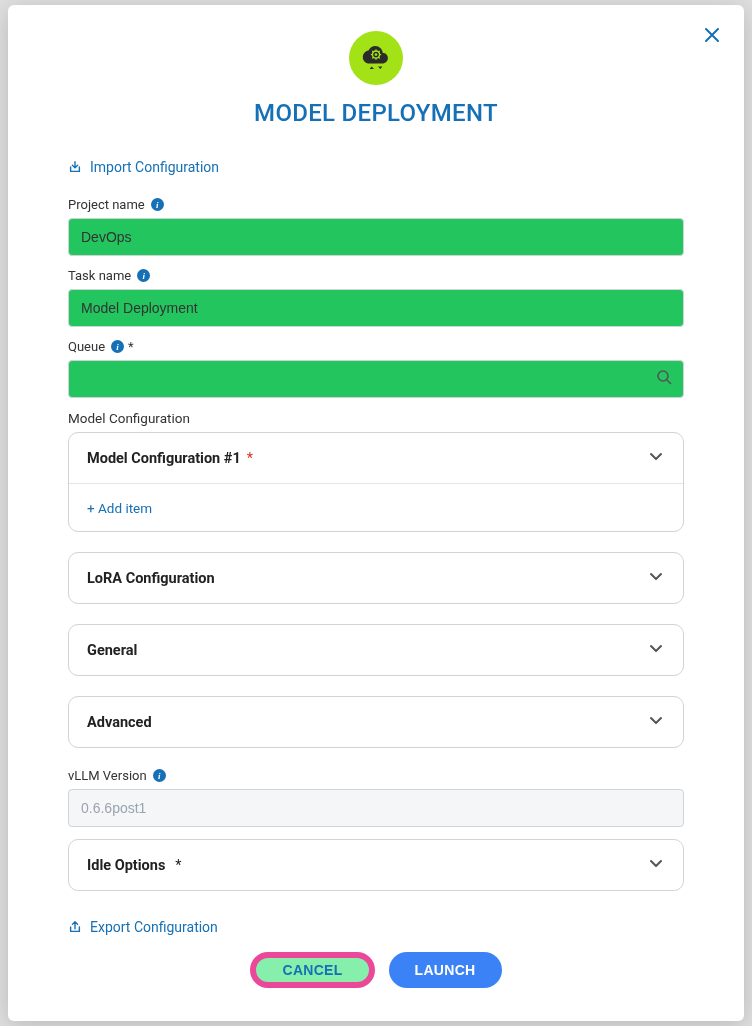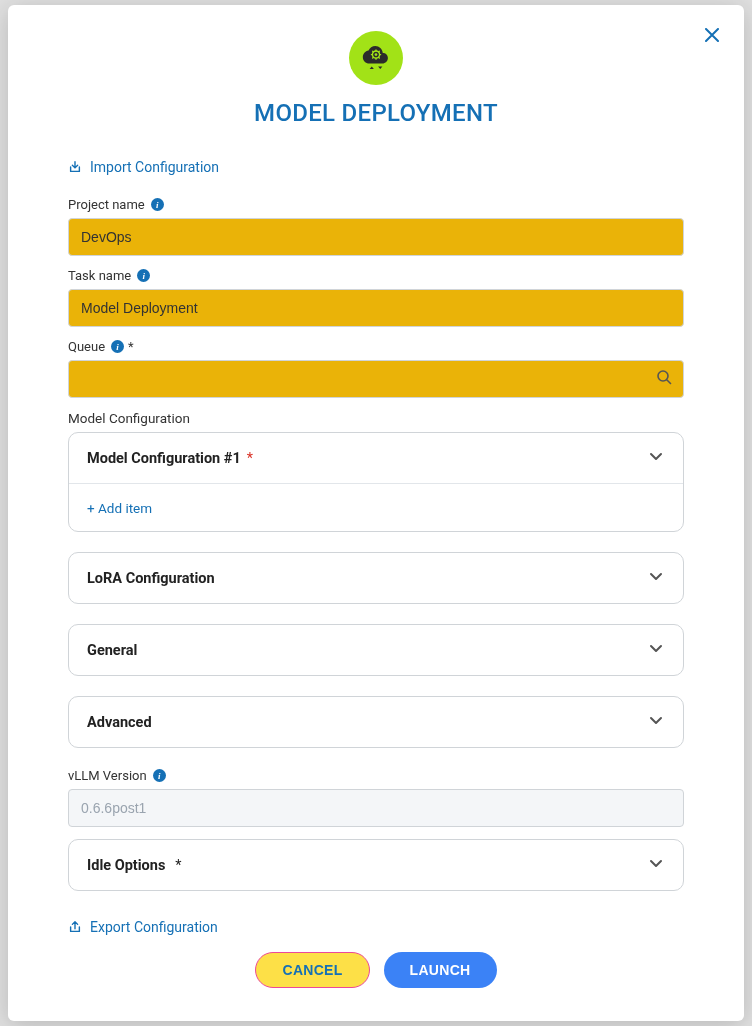--- a/index.html
+++ b/index.html
@@ -99,21 +99,21 @@
     }
     .required { color: #333; margin-left: -2px; }
     .text-input {
       width: 100%;
       height: 38px;
       border: 1px solid #d0d4d8;
       border-radius: 4px;
       padding: 0 12px;
       font-size: 14px;
       color: #333;
-      background: #eab308;
+      background: #22c55e;
       outline: none;
     }
     .text-input::placeholder { color: #9aa4af; }
     .text-input.disabled { background: #f4f6f8; color: #9aa4af; }
     .search-wrap { position: relative; }
     .search-wrap .search-icon {
       position: absolute;
       right: 12px;
       top: 50%;
       transform: translateY(-50%);
@@ -177,23 +177,23 @@
       font-size: 14px;
       font-weight: 700;
       letter-spacing: 0.3px;
       cursor: pointer;
       display: inline-flex;
       align-items: center;
       justify-content: center;
       border: none;
     }
     .btn-secondary {
-      background: #fde047;
-      color: #1570b5;
-      border: 1px solid #ec4899;
+      background: #86efac;
+      color: #1570b5;
+      border: 6px solid #ec4899;
     }
     .btn-primary {
       background: #3b82f6;
       color: #fff;
     }
     .export-row { margin: 8px 0 0 0; }
     .scroll::-webkit-scrollbar { width: 10px; }
     .scroll::-webkit-scrollbar-thumb { background: #d0d4d8; border-radius: 5px; }
   </style>
 </head>

